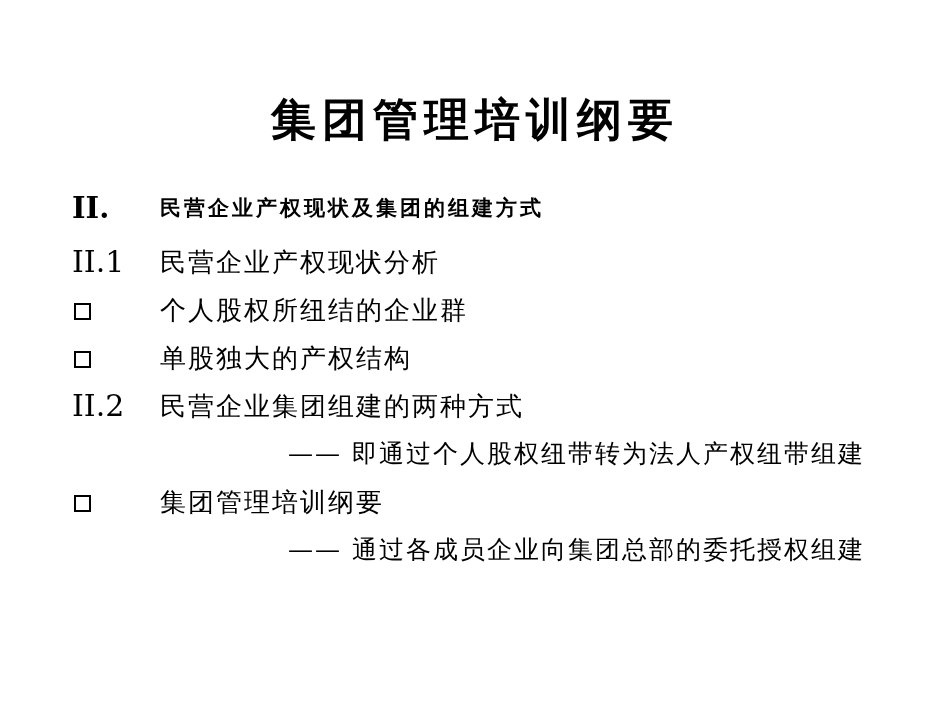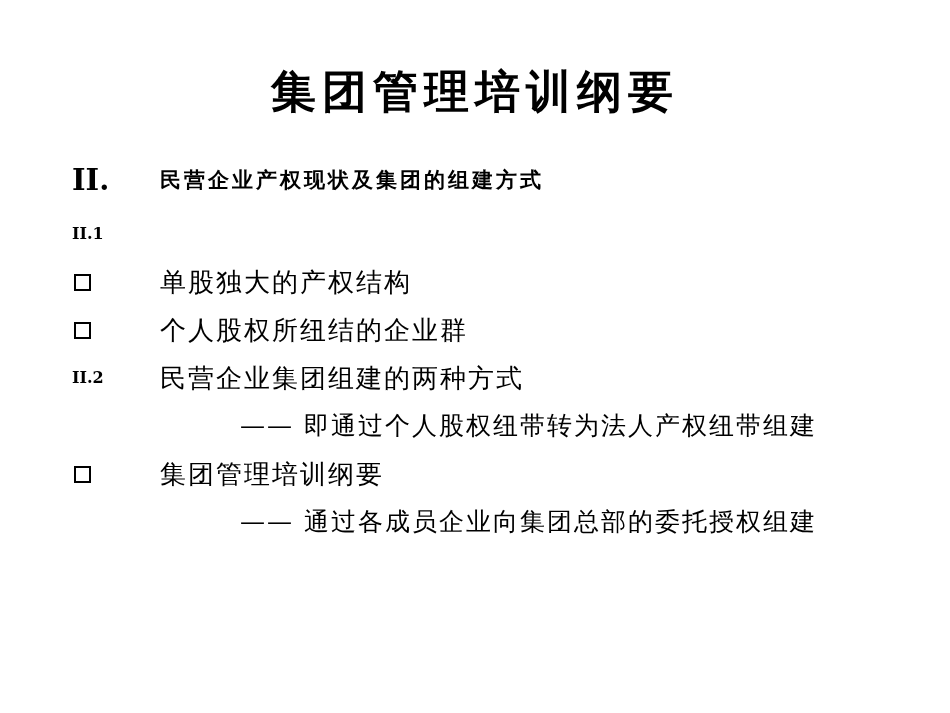--- a/index.html
+++ b/index.html
@@ -12,20 +12,21 @@
     background: #ffffff;
     font-family: "DejaVu Serif", "Liberation Serif", serif;
     color: #000000;
     overflow: hidden;
   }
   .slide {
     position: relative;
     width: 950px;
     height: 554px;
     box-sizing: border-box;
+    margin-top: 28px;
   }
   .slide-title {
     position: absolute;
     top: 62px;
     left: 0;
     width: 950px;
     text-align: center;
     font-size: 45px;
     font-weight: 700;
     letter-spacing: 6px;
@@ -41,23 +42,23 @@
     display: flex;
     align-items: flex-start;
     margin-bottom: 8px;
   }
   .row-heading {
     margin-bottom: 12px;
   }
   .marker {
     flex: 0 0 auto;
     width: 88px;
-    font-size: 16px;
+    font-size: 30px;
     line-height: 40px;
-    font-weight: 700;
+    font-weight: 400;
   }
   .marker-heading {
     font-size: 29px;
     font-weight: 700;
     line-height: 44px;
     width: 88px;
   }
   .marker-bullet {
     position: relative;
     height: 40px;
@@ -80,20 +81,21 @@
   }
   .text-heading {
     font-size: 21px;
     font-weight: 700;
     line-height: 44px;
     letter-spacing: 3px;
   }
   .sub-row {
     display: flex;
     margin-bottom: 8px;
+    gap: 48px;
   }
   .sub-indent {
     flex: 0 0 auto;
     width: 168px;
   }
   .sub-text {
     flex: 1 1 auto;
     font-size: 25px;
     line-height: 40px;
     letter-spacing: 2px;
@@ -108,30 +110,31 @@
 
   <div class="body-block">
 
     <div class="row row-heading">
       <div class="marker marker-heading">II.</div>
       <div class="text text-heading">民营企业产权现状及集团的组建方式</div>
     </div>
 
     <div class="row">
       <div class="marker">II.1</div>
+      <div class="text">民营企业产权现状分析</div>
+    </div>
+
+    <div class="row">
+      <div class="marker marker-bullet"><span class="sq"></span></div>
+      <div class="text">个人股权所纽结的企业群</div>
     </div>
 
     <div class="row">
       <div class="marker marker-bullet"><span class="sq"></span></div>
       <div class="text">单股独大的产权结构</div>
-    </div>
-
-    <div class="row">
-      <div class="marker marker-bullet"><span class="sq"></span></div>
-      <div class="text">个人股权所纽结的企业群</div>
     </div>
 
     <div class="row">
       <div class="marker">II.2</div>
       <div class="text">民营企业集团组建的两种方式</div>
     </div>
 
 
     <div class="sub-row">
       <div class="sub-indent"></div>

